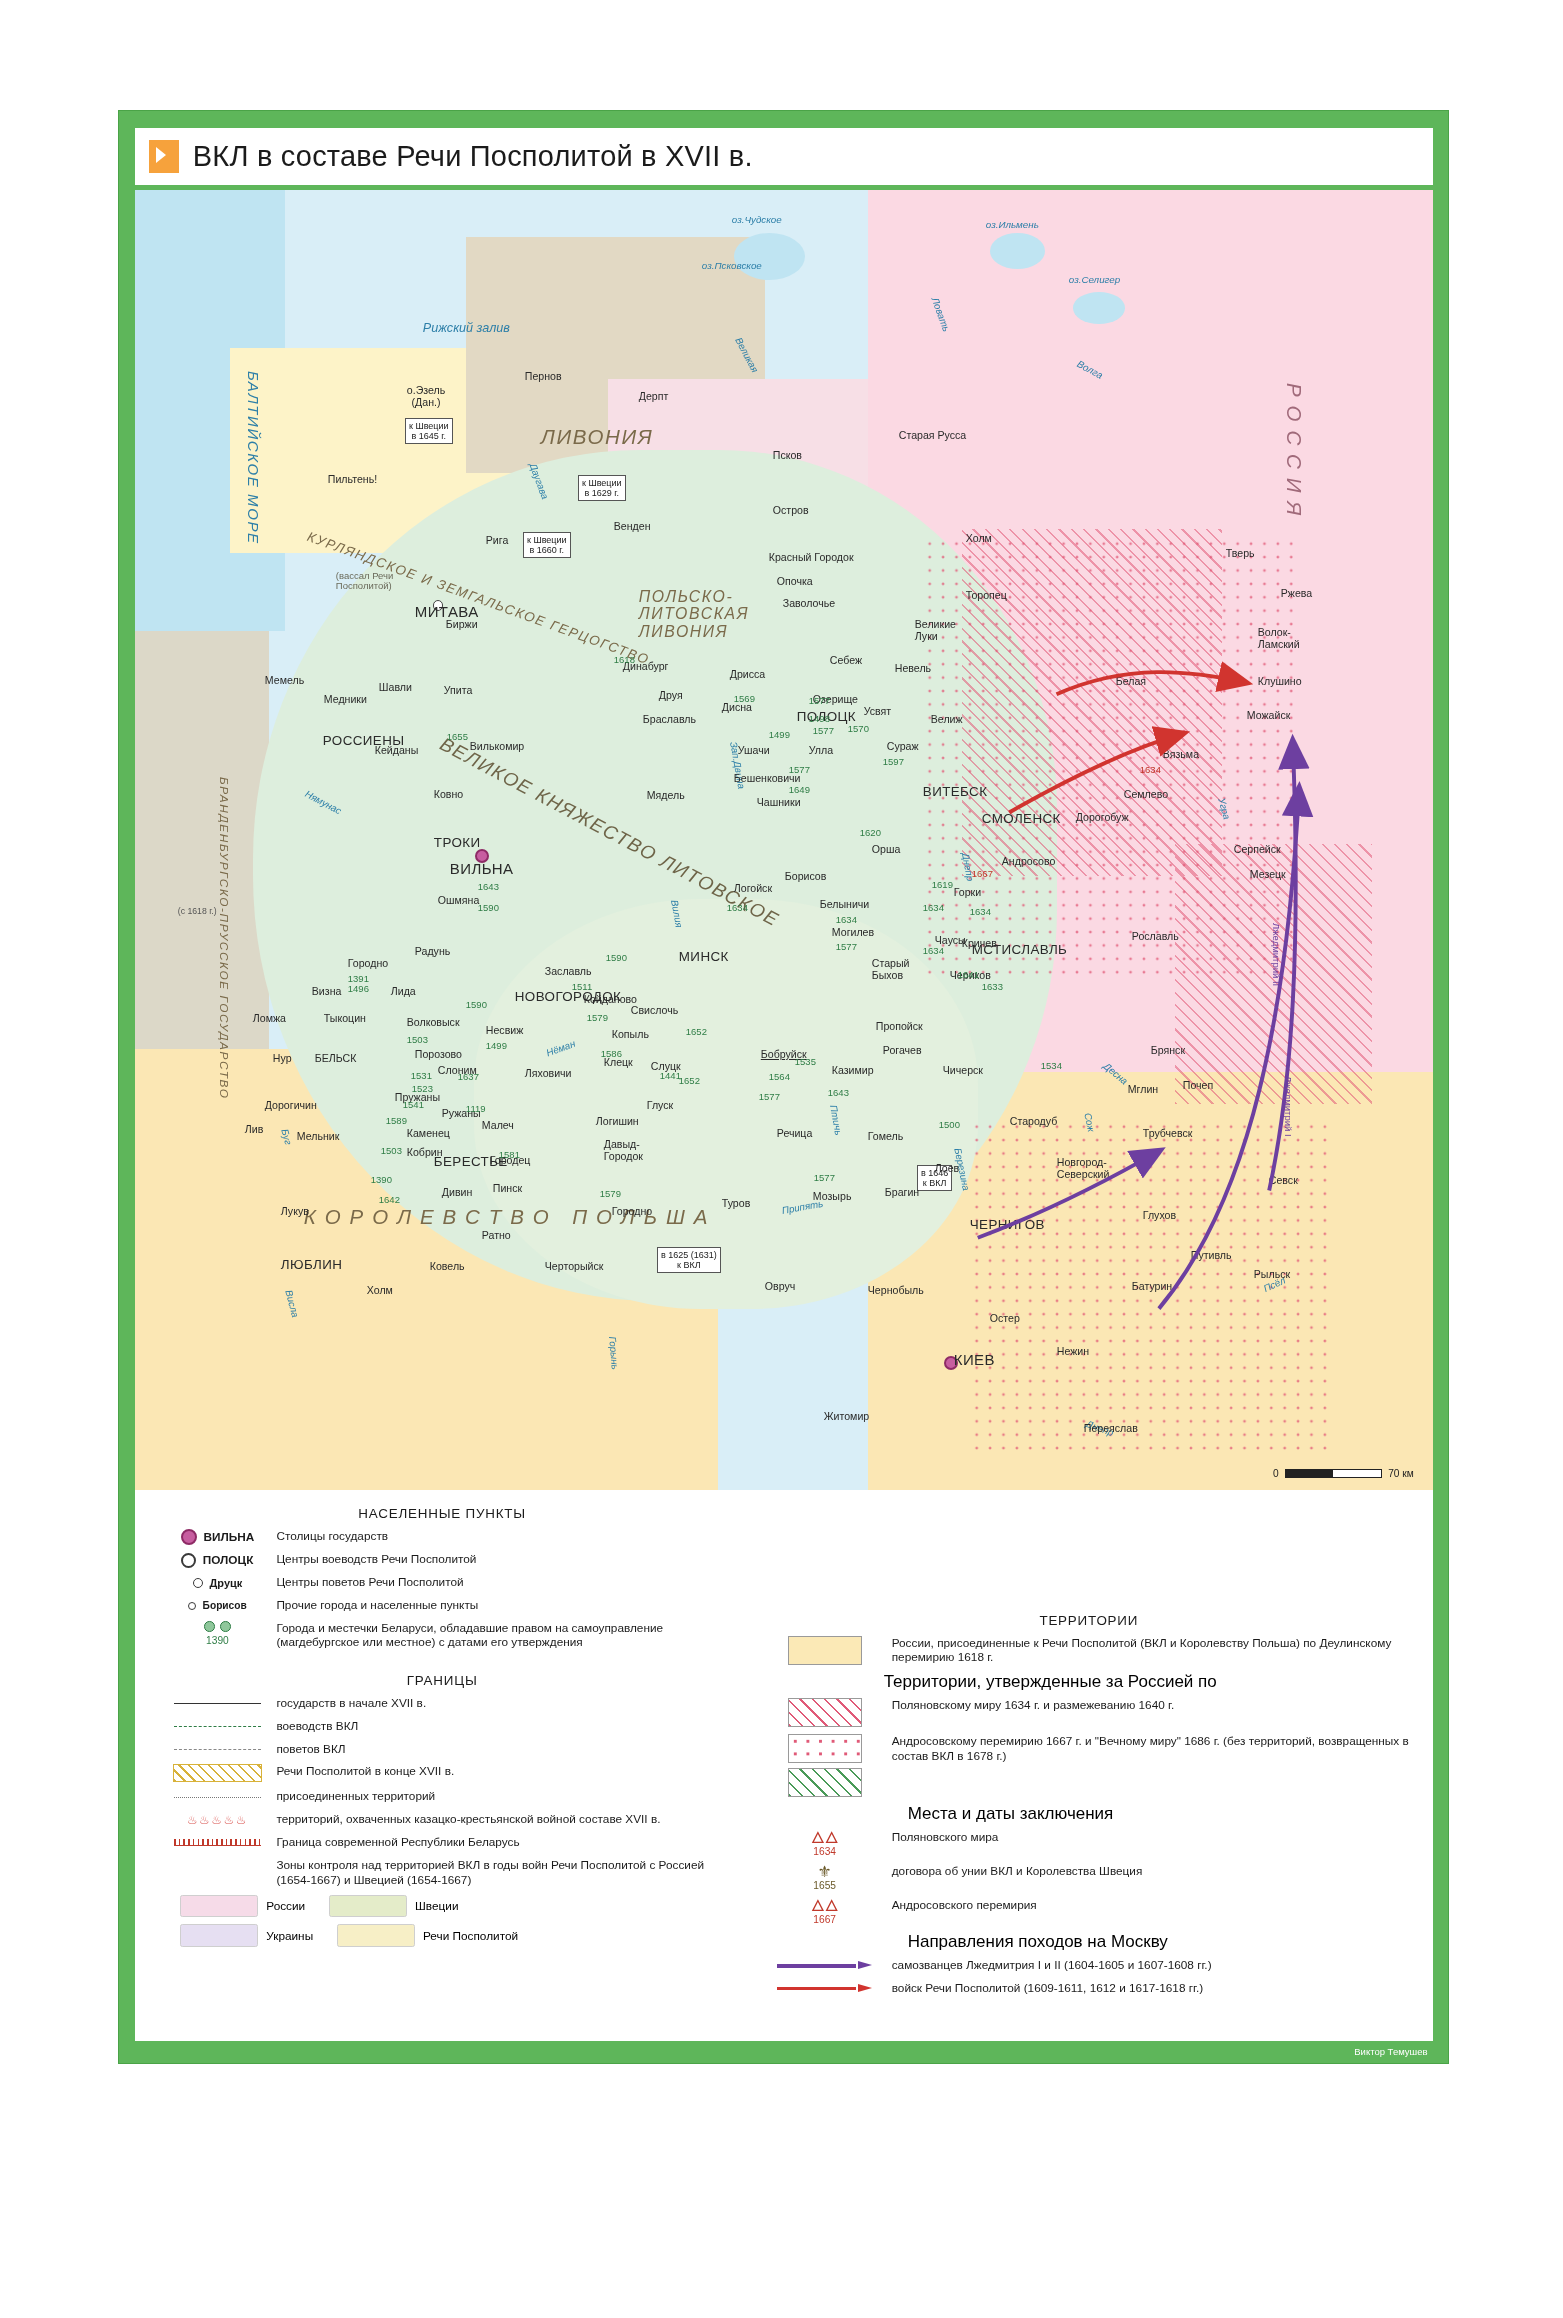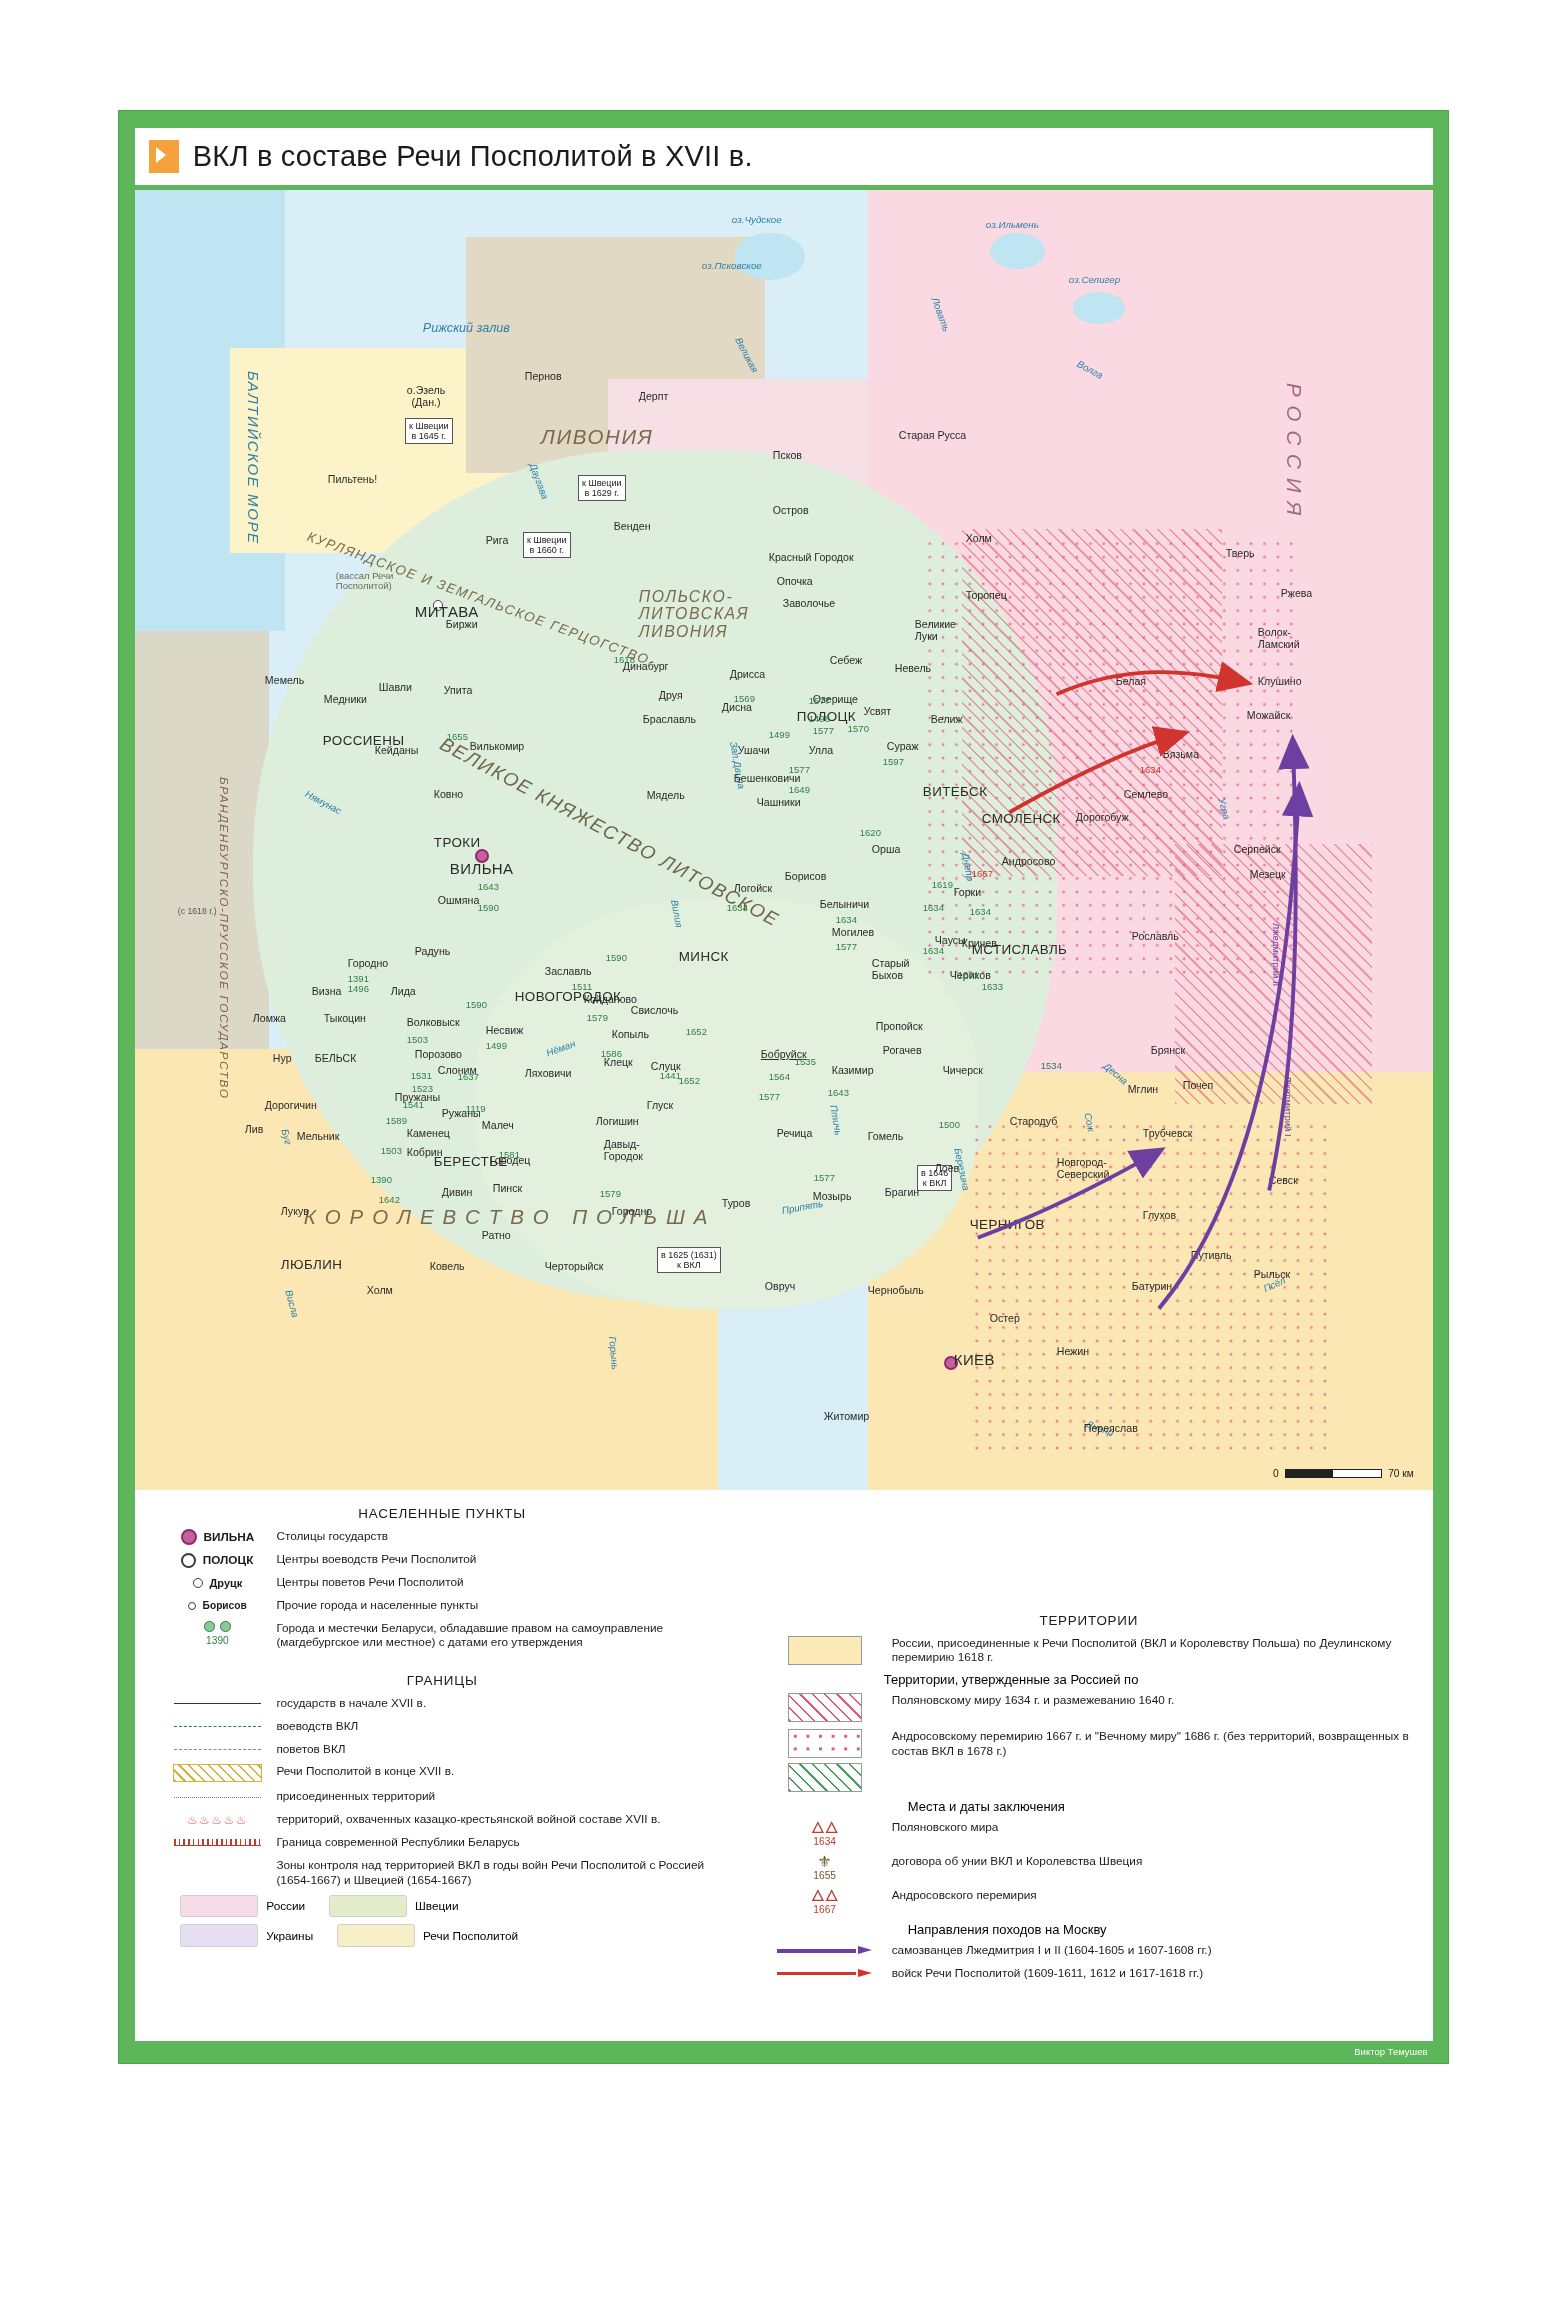--- a/index.html
+++ b/index.html
@@ -238,21 +238,21 @@
   .arrow-red .shaft { background: #d1342f; }
   .arrow-red .head { border-left: 14px solid #d1342f; }
 
   #signature {
     position: absolute;
     right: 20.5px;
     bottom: 6.3px;
     font-size: 9.5px;
     color: #ffffff;
   }
-  #legend .subhead { font-size: 13px; margin: 3.2px 0 6.3px 126px; }
+  #legend .subhead { font-size: 17px; margin: 3.2px 0 6.3px 126px; }
 </style>
 </head>
 <body>
 
 <div id="map-frame">
 
   <div id="title-bar">
     <div id="title-badge"></div>
     <div id="title-text">ВКЛ в составе Речи Посполитой в XVII в.</div>
   </div>

